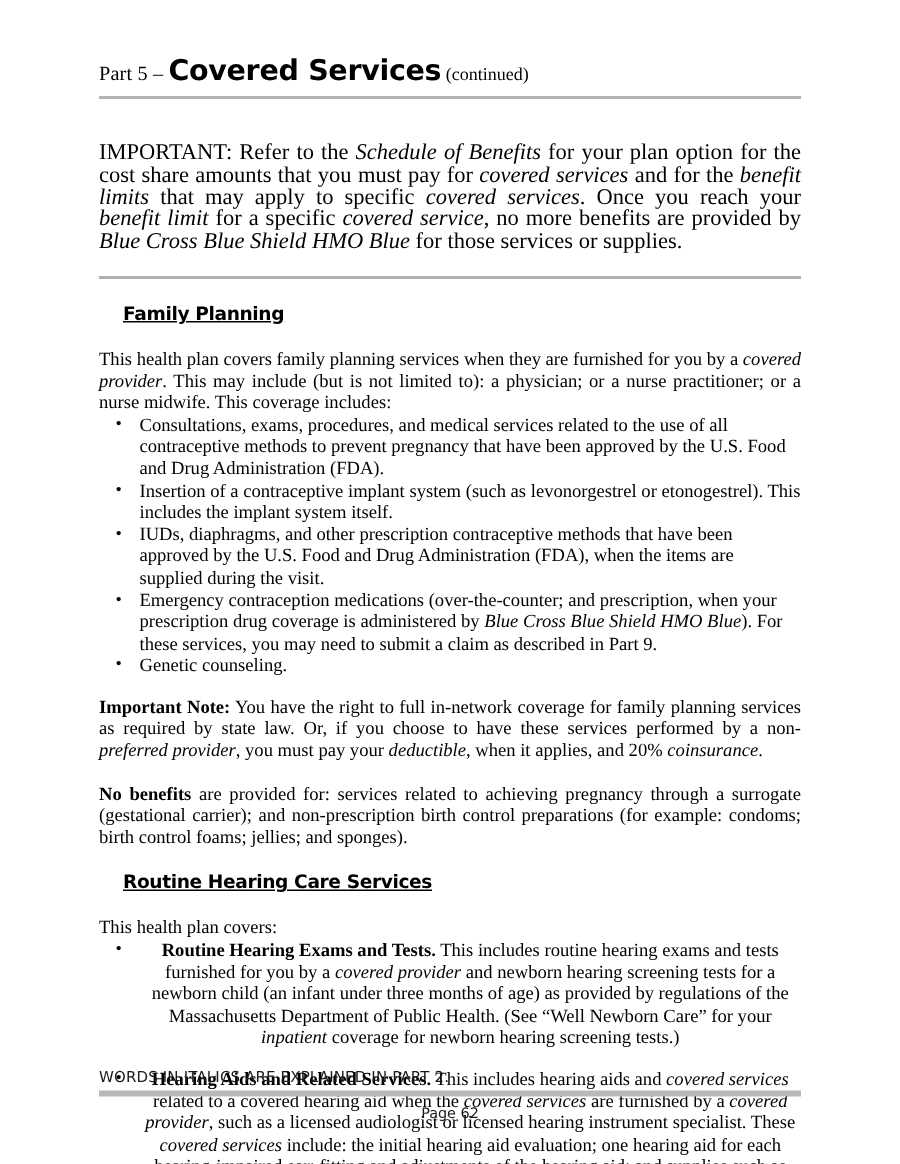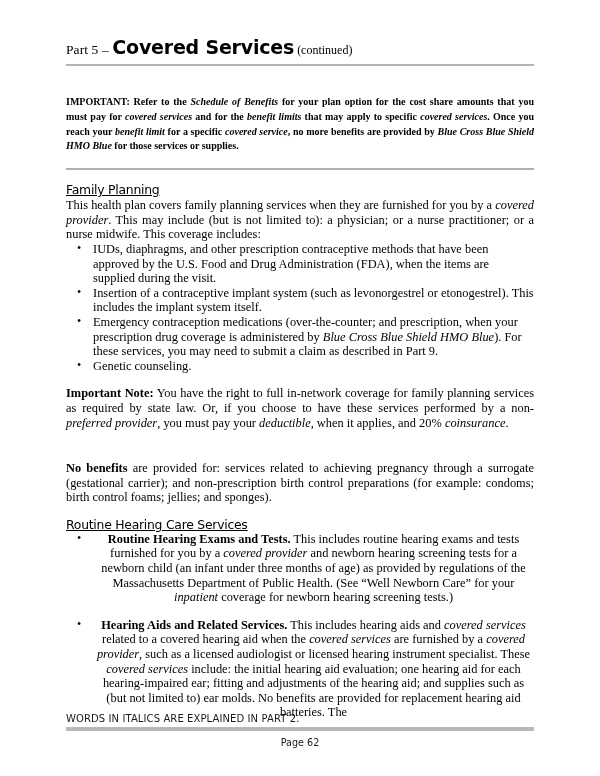--- a/index.html
+++ b/index.html
@@ -60,38 +60,38 @@
     line-height: 14.6px;
     text-align: justify;
     margin: 0;
   }
   .para-left { text-align: left; }
   b, .b { font-weight: bold; }
   i, .i { font-style: italic; }
 
   .block-important {
     margin-top: 29px;
-    font-weight: bold;
-    font-size: 10px;
+    font-weight: normal;
+    font-size: 15px;
     line-height: 14.8px;
     text-align: justify;
   }
   .rule-after-important {
     margin-top: 14px;
     height: 2px;
     background: #b0b0b0;
   }
 
   .sec-head {
     font-family: "DejaVu Sans", sans-serif;
-    font-weight: normal;
+    font-weight: bold;
     font-size: 12.4px;
     letter-spacing: -0.25px;
     text-decoration: underline;
-    margin: 0;
+    margin: 16px;
     line-height: 14px;
   }
   .sec-head-wrap { margin-top: 13px; }
 
   .intro {
     margin-top: 1px;
   }
 
   ul.bullets {
     list-style: none;
@@ -112,21 +112,21 @@
     left: 11px;
     top: -1px;
     font-size: 12px;
   }
   ul.bullets.spaced > li { margin-bottom: 13px; text-align: center; }
 
   .note {
     margin-top: 13px;
   }
   .nobene {
-    margin-top: 31px;
+    margin-top: 14px;
   }
 
   
   .footer {
     position: absolute;
     left: 66px;
     top: 714px;
     width: 468px;
   }
   .footer-note {
@@ -164,34 +164,36 @@
     <p class="block-important"><span>IMPORTANT:</span><span> Refer to the </span><i>Schedule of Benefits</i><span> for your plan option for the cost share amounts that you must pay for </span><i>covered services</i><span> and for the </span><i>benefit limits</i><span> that may apply to specific </span><i>covered services</i><span>. Once you reach your </span><i>benefit limit</i><span> for a specific </span><i>covered service</i><span>, no more benefits are provided by </span><i>Blue Cross Blue Shield HMO Blue</i><span> for those services or supplies.</span></p>
 
     <div class="rule-after-important"></div>
 
     <div class="sec-head-wrap">
       <div class="sec-head">Family Planning</div>
 
       <p class="para intro"><span>This health plan covers family planning services when they are furnished for you by a </span><i>covered provider</i><span>. This may include (but is not limited to): a physician; or a nurse practitioner; or a nurse midwife. This coverage includes:</span></p>
 
       <ul class="bullets">
+        <li><span>Consultations, exams, procedures, and medical services related to the use of all contraceptive methods to prevent pregnancy that have been approved by the U.S. Food and Drug Administration (FDA).</span></li>
+        <li><span>Insertion of a contraceptive implant system (such as levonorgestrel or etonogestrel). This includes the implant system itself.</span></li>
         <li><span>IUDs, diaphragms, and other prescription contraceptive methods that have been approved by the U.S. Food and Drug Administration (FDA), when the items are supplied during the visit.</span></li>
-        <li><span>Insertion of a contraceptive implant system (such as levonorgestrel or etonogestrel). This includes the implant system itself.</span></li>
         <li><span>Emergency contraception medications (over-the-counter; and prescription, when your prescription drug coverage is administered by </span><i>Blue Cross Blue Shield HMO Blue</i><span>). For these services, you may need to submit a claim as described in Part 9.</span></li>
         <li><span>Genetic counseling.</span></li>
       </ul>
 
       <p class="para note"><b>Important Note:</b><span> You have the right to full in-network coverage for family planning services as required by state law. Or, if you choose to have these services performed by a non-</span><i>preferred provider</i><span>, you must pay your </span><i>deductible</i><span>, when it applies, and 20% </span><i>coinsurance</i><span>.</span></p>
 
       <p class="para nobene"><b>No benefits</b><span> are provided for: services related to achieving pregnancy through a surrogate (gestational carrier); and non-prescription birth control preparations (for example: condoms; birth control foams; jellies; and sponges).</span></p>
     </div>
 
     <div class="sec-head-wrap">
       <div class="sec-head">Routine Hearing Care Services</div>
 
+      <p class="para para-left intro">This health plan covers:</p>
 
       <ul class="bullets spaced">
         <li><b>Routine Hearing Exams and Tests.</b><span> This includes routine hearing exams and tests furnished for you by a </span><i>covered provider</i><span> and newborn hearing screening tests for a newborn child (an infant under three months of age) as provided by regulations of the Massachusetts Department of Public Health. (See “Well Newborn Care” for your </span><i>inpatient</i><span> coverage for newborn hearing screening tests.)</span></li>
 
         <li><b>Hearing Aids and Related Services.</b><span> This includes hearing aids and </span><i>covered services</i><span> related to a covered hearing aid when the </span><i>covered services</i><span> are furnished by a </span><i>covered provider</i><span>, such as a licensed audiologist or licensed hearing instrument specialist. These </span><i>covered services</i><span> include: the initial hearing aid evaluation; one hearing aid for each hearing-impaired ear; fitting and adjustments of the hearing aid; and supplies such as (but not limited to) ear molds. No benefits are provided for replacement hearing aid batteries. The </span></li>
       </ul>
     </div>
 
   </div>
 

